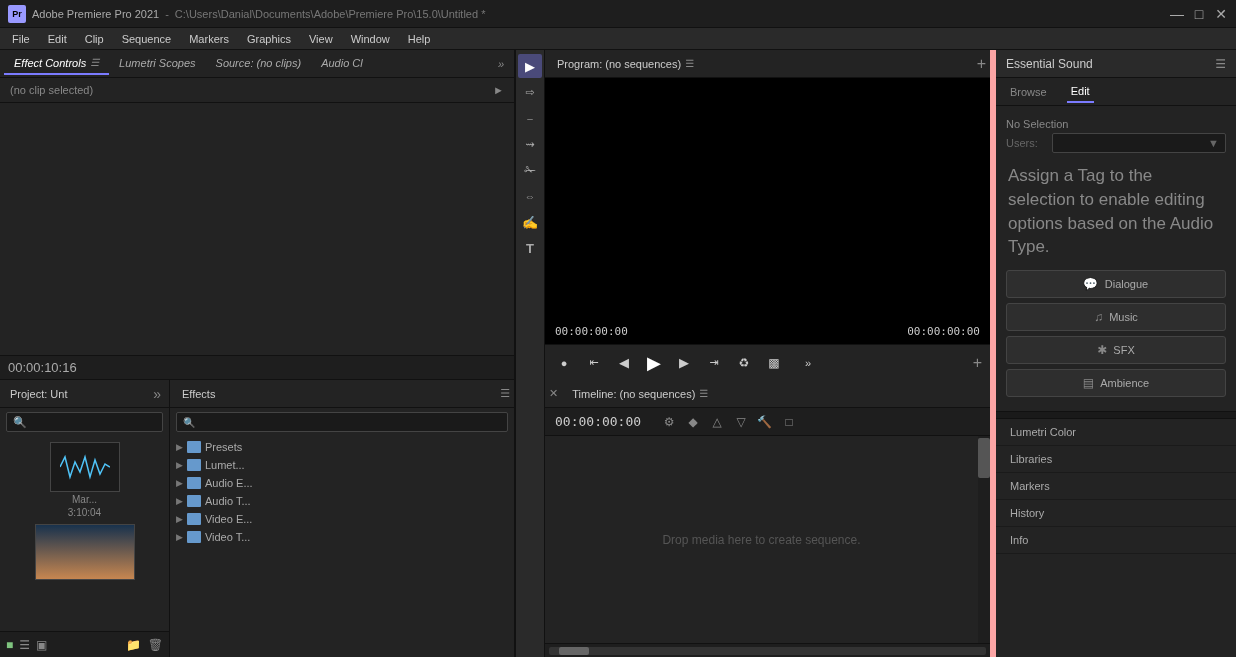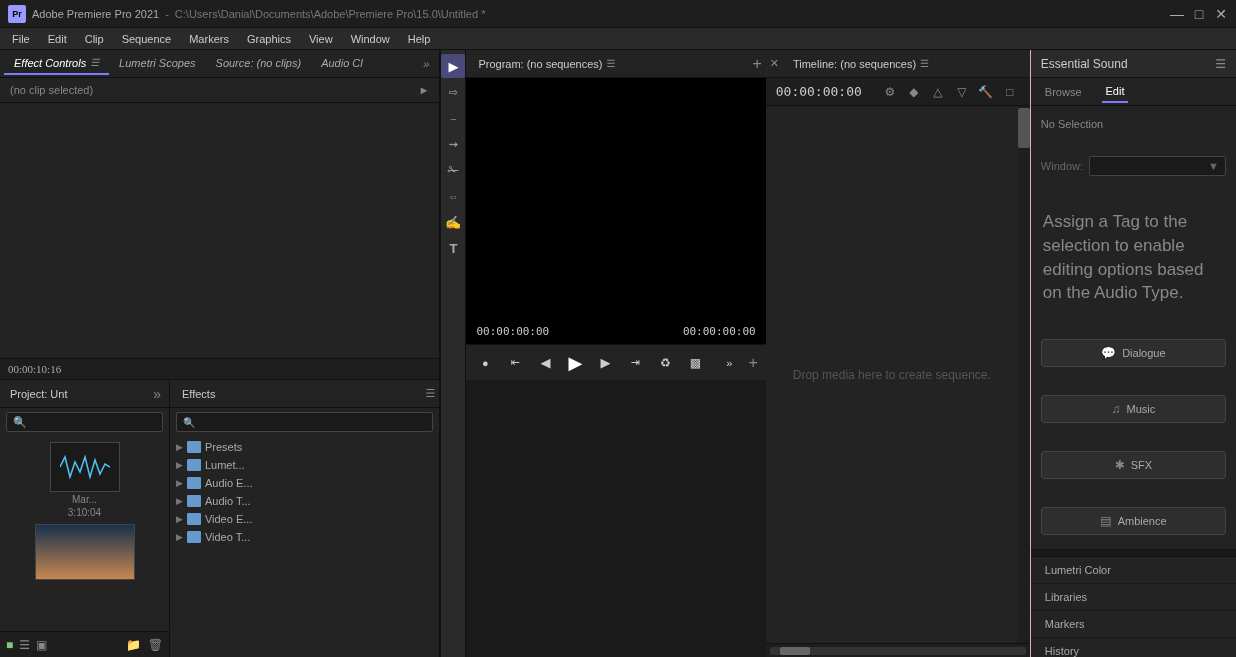--- a/index.html
+++ b/index.html
@@ -150,23 +150,23 @@
     }
 
     .timestamp-bar {
       display: flex;
       align-items: center;
       padding: 4px 8px;
       background: #1e1e1e;
       border-top: 1px solid #111;
     }
     .timestamp {
-      font-size: 11px;
+      font-size: 13px;
       color: #aaa;
-      font-family: Liberation Serif, serif;
+      font-family: Liberation Sans, sans-serif;
     }
 
     
     .bottom-left {
       flex: 1;
       display: flex;
     }
 
     .project-panel {
       width: 170px;
@@ -369,22 +369,22 @@
       color: #aaa;
       font-size: 13px;
       border-radius: 2px;
     }
     .tool-btn.active { background: #4a4a7a; color: #fff; }
 
     
     .center-area {
       flex: 1;
       display: flex;
-      flex-direction: row;
-      border-right: 1px solid #fca5a5;
+      flex-direction: column;
+      border-right: 6px solid #fca5a5;
     }
 
     .program-monitor {
       height: 330px;
       display: flex;
       flex-direction: column;
       background: #232323;
     }
     .monitor-tabs {
       height: 28px;
@@ -620,21 +620,21 @@
       cursor: pointer;
     }
     .sound-tab.active {
       color: #fff;
       border-bottom: 2px solid #7b7bff;
     }
     .sound-content {
       padding: 10px;
       display: flex;
       flex-direction: column;
-      gap: 24px;
+      gap: 1px;
     }
     .no-selection {
       color: #888;
       font-size: 11px;
       padding: 2px 0;
     }
     .preset-row {
       display: flex;
       align-items: center;
       gap: 6px;
@@ -925,21 +925,21 @@
       <span>Essential Sound</span>
       <span class="essential-sound-menu">☰</span>
     </div>
     <div class="sound-tabs">
       <div class="sound-tab">Browse</div>
       <div class="sound-tab active">Edit</div>
     </div>
     <div class="sound-content">
       <div class="no-selection">No Selection</div>
       <div class="preset-row">
-        <span class="preset-label">Window:</span>
+        <span class="preset-label">Users:</span>
         <div class="preset-dropdown">
           <span></span>
           <span>▼</span>
         </div>
       </div>
       <div class="assign-tag-text">Assign a Tag to the selection to enable editing options based on the Audio Type.</div>
       <button class="tag-btn">
         <span class="tag-btn-icon">💬</span>
         <span>Dialogue</span>
       </button>

